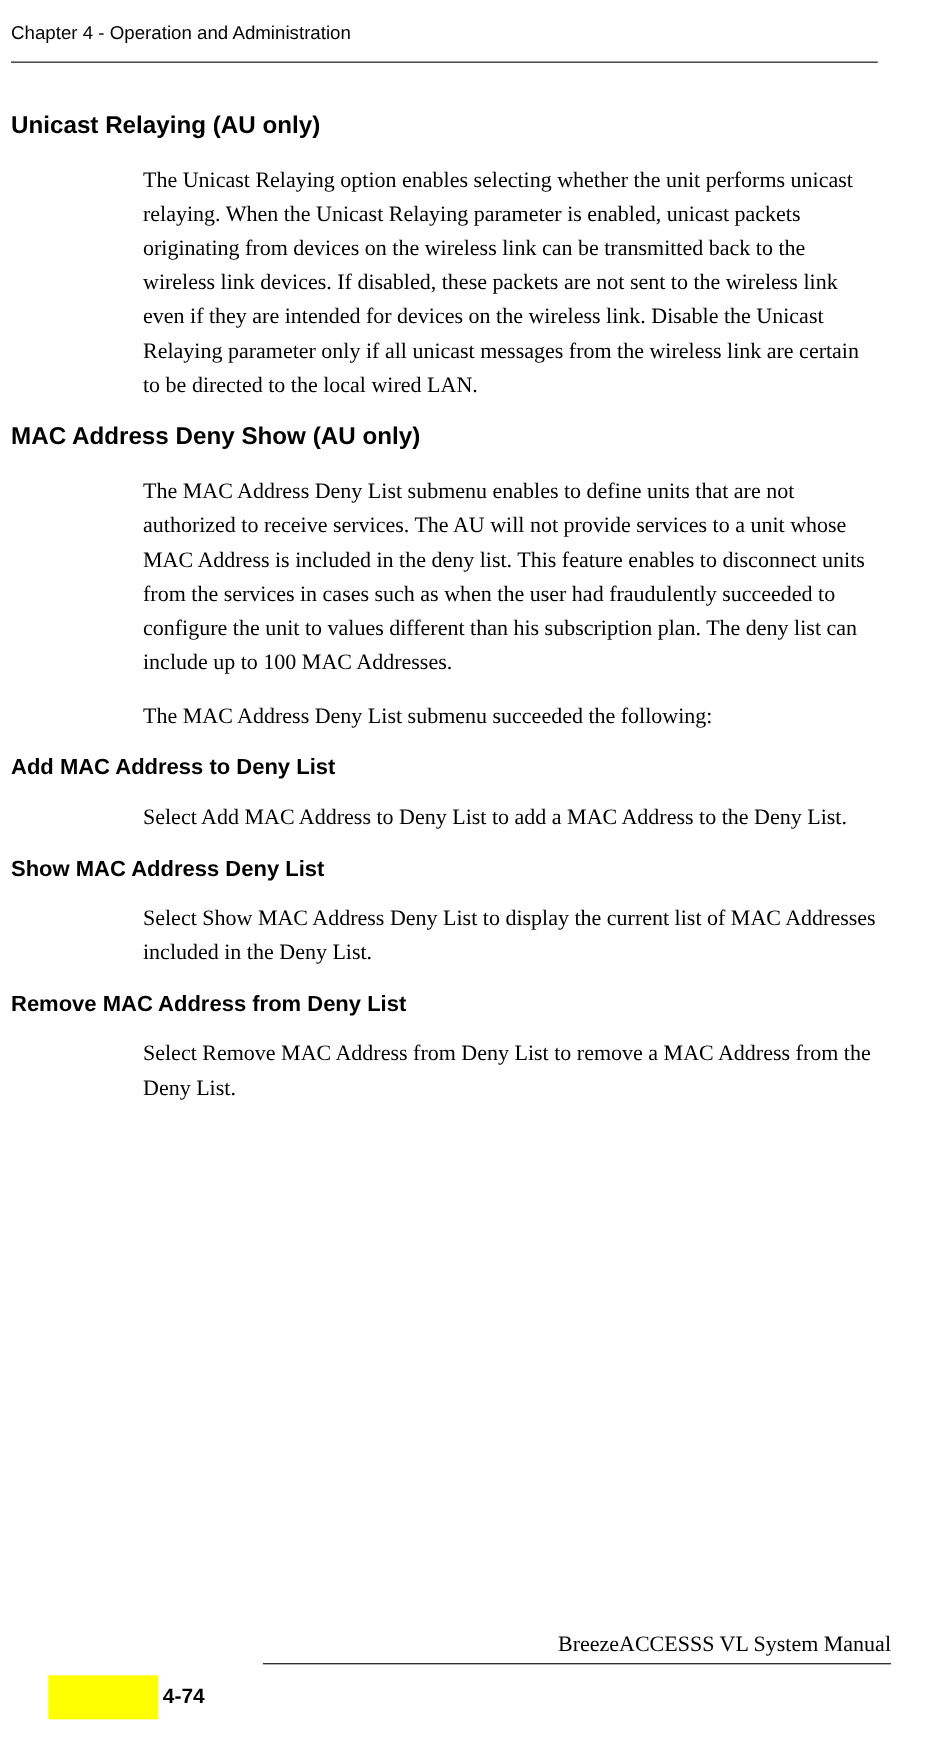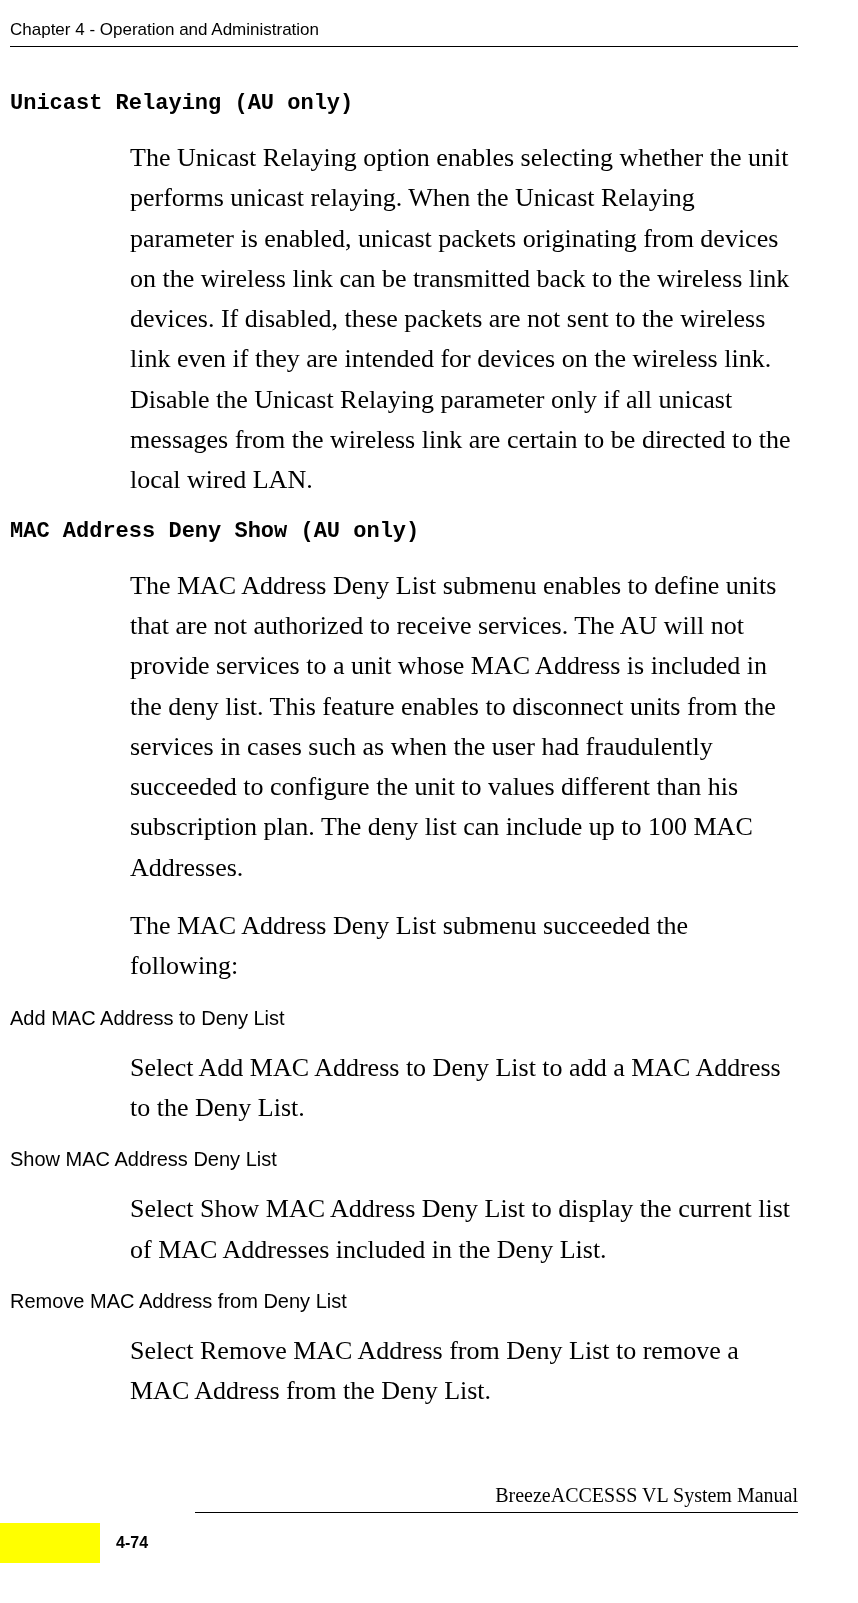--- a/index.html
+++ b/index.html
@@ -12,50 +12,51 @@
   }
   .page {
     width: 858px;
     height: 1603px;
     position: relative;
     padding: 20px 60px 0 10px;
   }
   .header {
     font-family: Arial, Helvetica, sans-serif;
     font-size: 17px;
-    padding-bottom: 6px;
+    padding-bottom: 16px;
     border-bottom: 1.5px solid #000;
     margin-bottom: 44px;
     margin-left: 0;
     margin-right: 0;
   }
   .h2 {
-    font-family: Liberation Mono, monospace;
+    font-family: Liberation Sans, sans-serif;
     font-weight: bold;
     font-size: 22px;
     margin: 0 0 22px 0;
   }
   .h3 {
     font-family: Arial, Helvetica, sans-serif;
-    font-weight: normal;
+    font-weight: bold;
     font-size: 20px;
     margin: 20px 0 18px 0;
   }
   .body-p {
     font-family: Georgia, "Times New Roman", serif;
-    font-size: 26px;
+    font-size: 20px;
     line-height: 1.55;
     margin: 0 0 18px 120px;
     text-align: left;
   }
   .footer {
     position: absolute;
     left: 0;
-    right: 60px;
+    right: 48px;
     bottom: 40px;
+    padding-left: 44px;
   }
   .footer-line {
     border-top: 1.5px solid #000;
     margin-left: 195px;
     margin-bottom: 10px;
   }
   .footer-row {
     display: flex;
     align-items: center;
   }
@@ -64,22 +65,22 @@
     align-items: center;
   }
   .yellow-block {
     width: 100px;
     height: 40px;
     background: #ffff00;
   }
   .page-num {
     font-family: Arial, Helvetica, sans-serif;
     font-weight: bold;
-    font-size: 16px;
-    margin-left: 16px;
+    font-size: 19px;
+    margin-left: 4px;
   }
   .footer-title {
     font-family: Georgia, "Times New Roman", serif;
     font-size: 20px;
     margin-left: auto;
     position: absolute;
     right: 0;
     top: -28px;
   }
   .footer-wrap { position: relative; }

